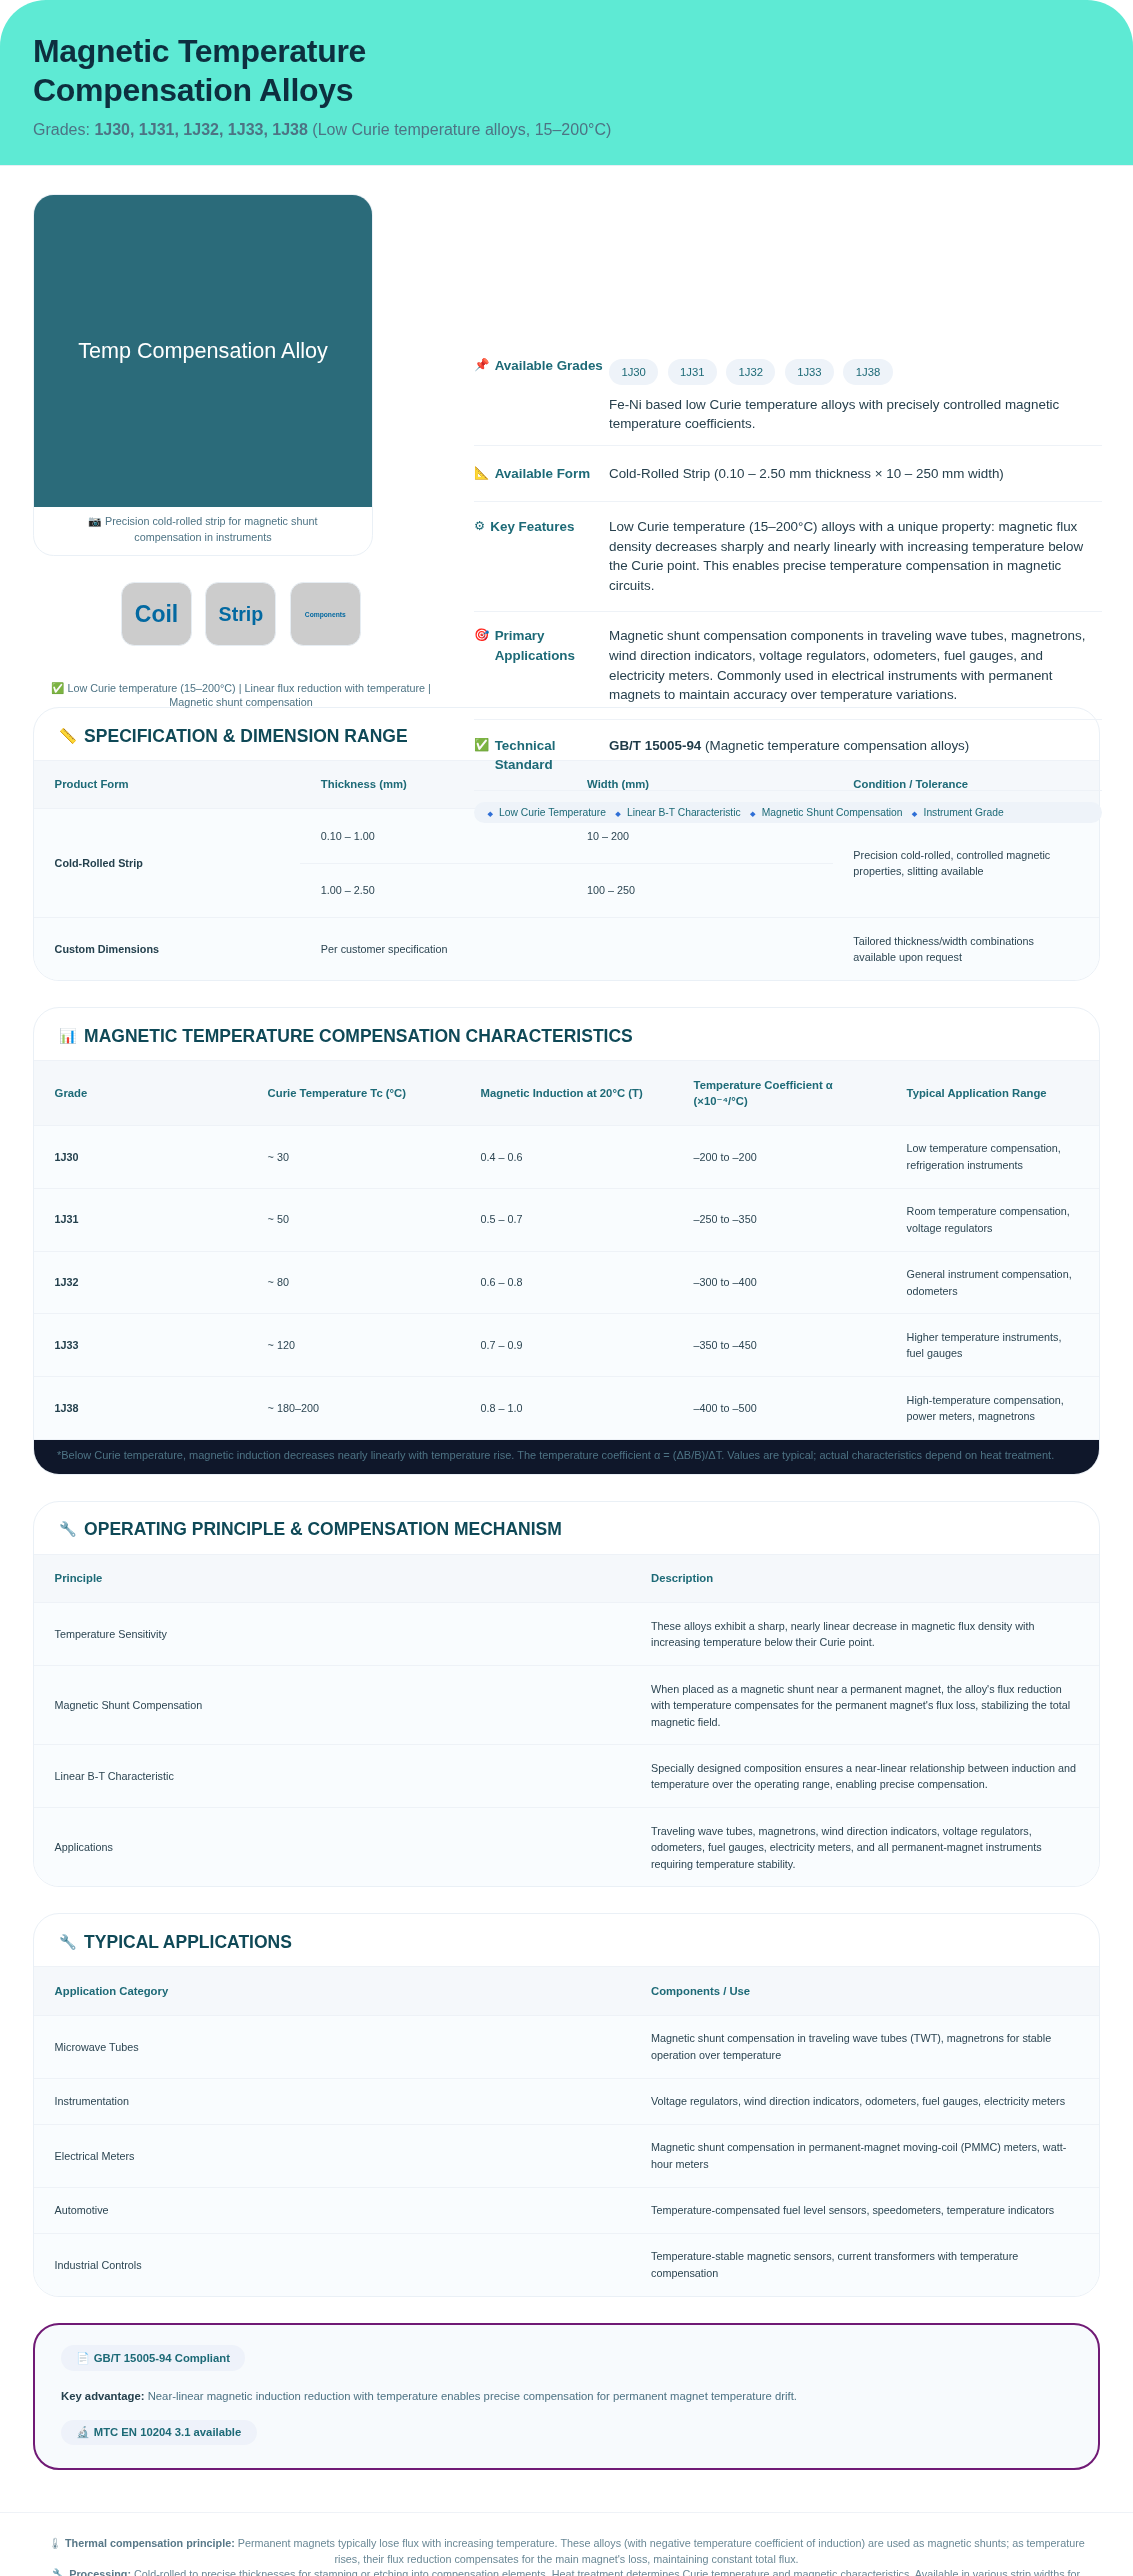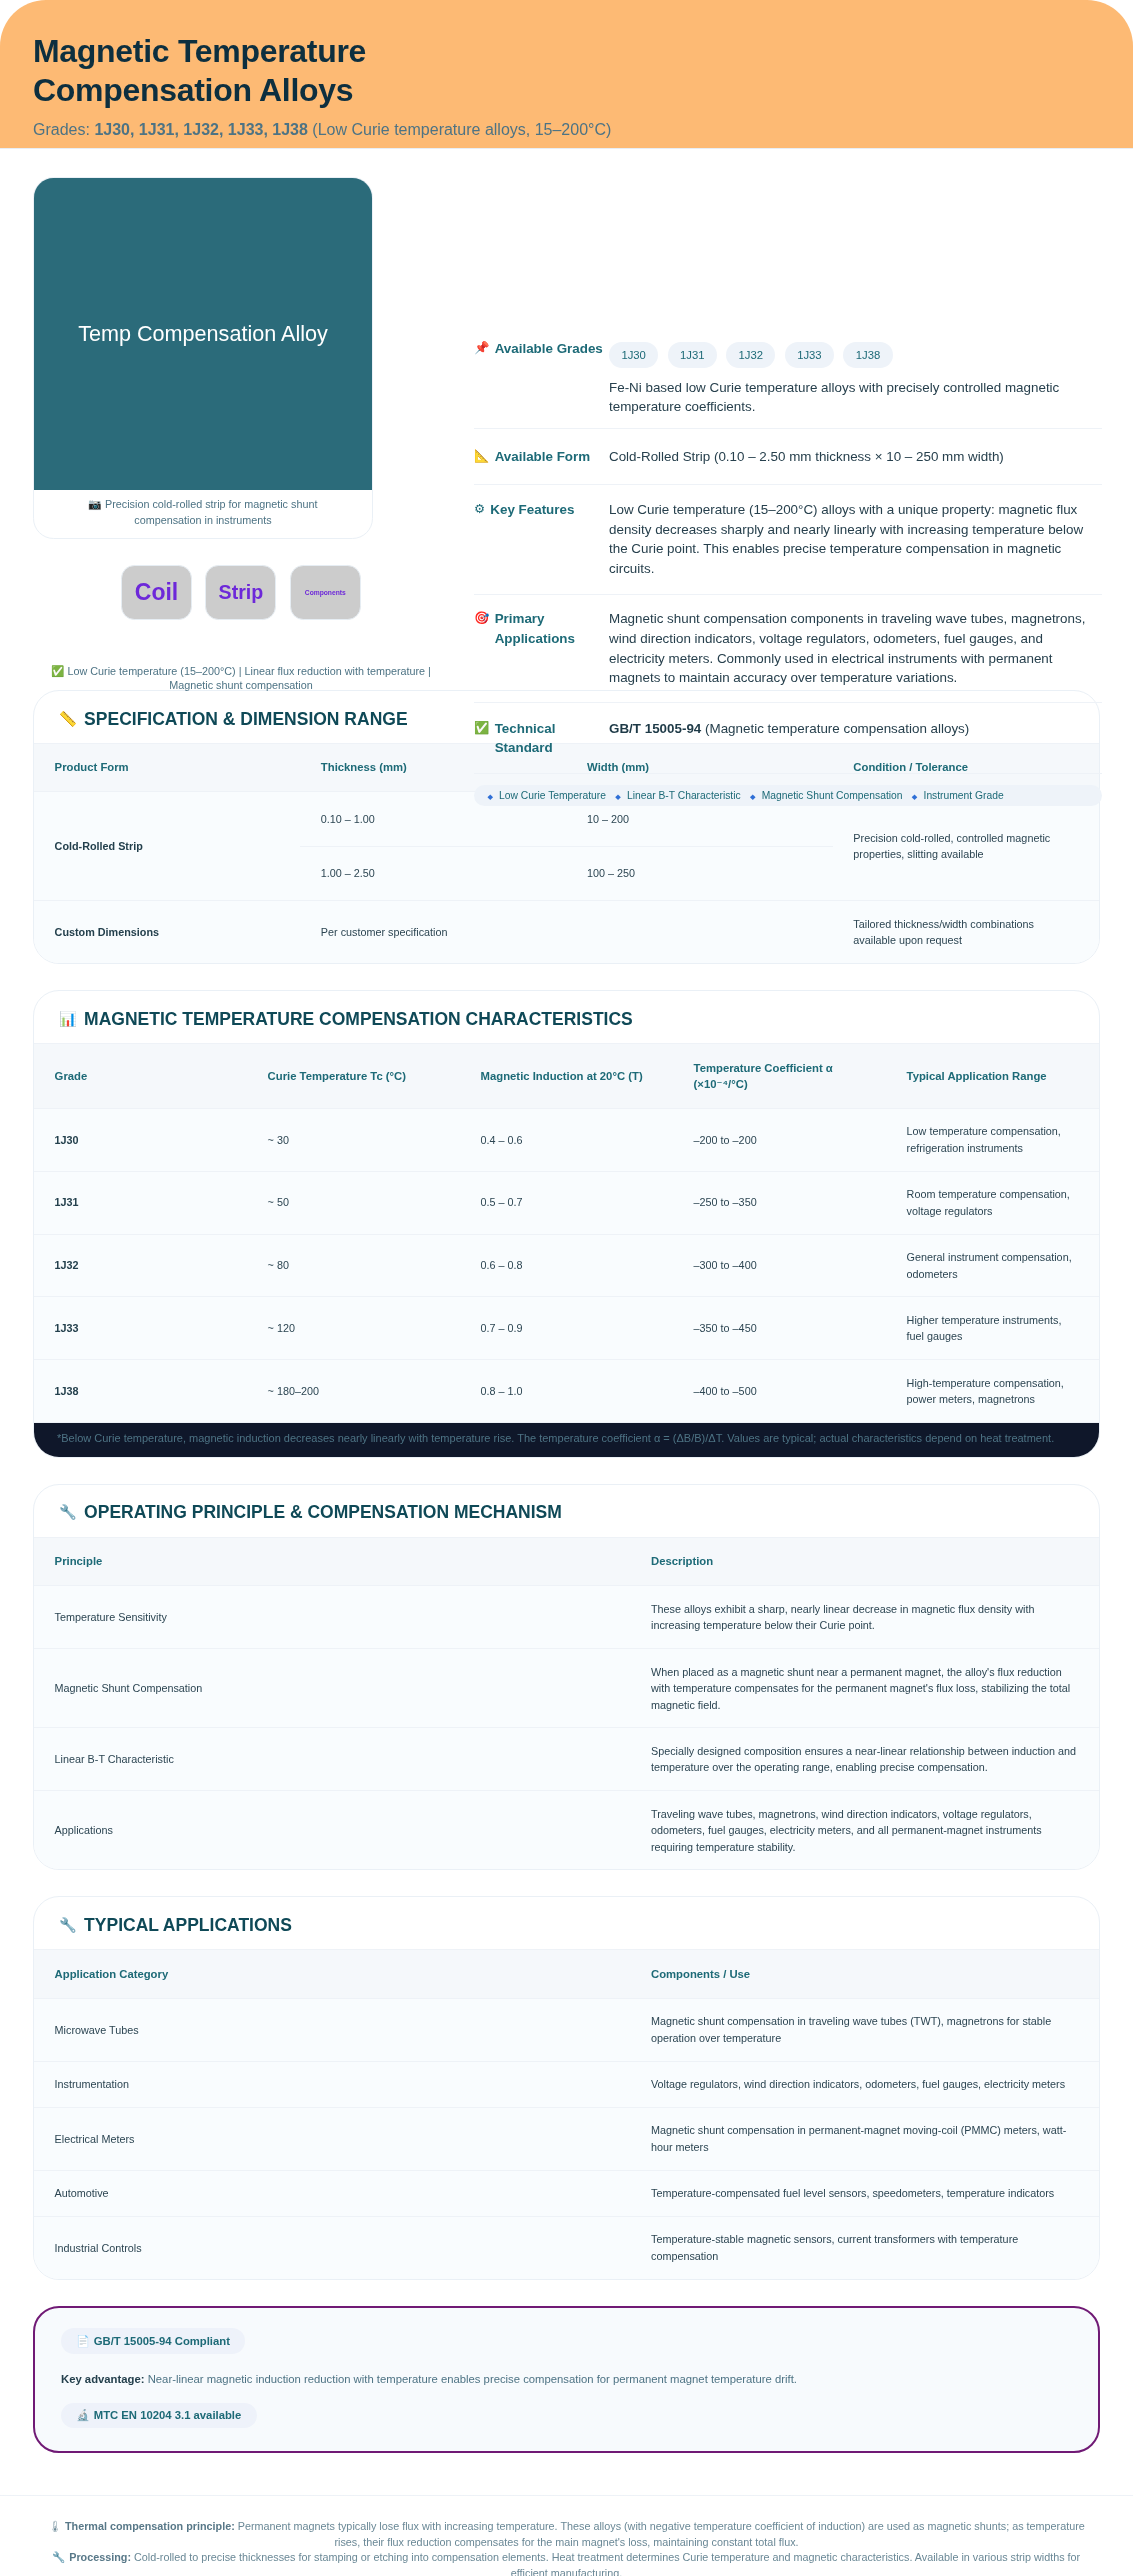--- a/index.html
+++ b/index.html
@@ -1,43 +1,43 @@
 <!DOCTYPE html>
 <html style="font-size:8.2px"><head>
 <meta charset="utf-8">
 <style>
   * { box-sizing: border-box; margin: 0; padding: 0; }
   html, body { width: 1133px; background: #ffffff; }
   body { font-family: "Liberation Sans", "DejaVu Sans", sans-serif; color: #1e3a47; }
 
   .hero {
-    width: 1133px; height: 149px; background: #fdba74;
+    width: 1133px; height: 166px; background: #5eead4;
     border-top-left-radius: 46px; border-top-right-radius: 46px;
     border-bottom: 1.5px solid #e8eef4;
     padding: 32px 0 0 33px;
   }
   .hero h1 { font-size: 32px; line-height: 39px; font-weight: 700; color: #0d2f3f; letter-spacing: -0.3px; }
   .hero .sub { margin-top: 11.3px; font-size: 16px; color: #4d7384; }
   .hero .sub b { font-weight: 700; color: #4d7384; }
 
   .top { position: relative; height: 541px; }
 
   .image-card {
     position: absolute; left: 33px; top: 28px; width: 340px; height: 362px;
     border: 1px solid #eaf0f6; border-radius: 20.6px; overflow: hidden; background: #fff;
   }
   .image-area { height: 312px; background: #2b6b7a; display: flex; align-items: center; justify-content: center; }
   .image-area span { color: #fff; font-size: 21.6px; }
   .caption { padding: 7.2px 20.6px 0; text-align: center; font-size: 10.8px; line-height: 15.5px; color: #4d7384; }
 
   .thumbs { position: absolute; left: 121px; top: 416px; display: flex; gap: 13.4px; }
   .thumb {
-    width: 71px; height: 55px; border-radius: 13.4px; background: #cccccc;
+    width: 71px; height: 64px; border-radius: 13.4px; background: #cccccc;
     border: 1px solid #e6edf3; display: flex; align-items: center; justify-content: center;
-    color: #6d28d9; font-weight: 700;
+    color: #0369a1; font-weight: 700;
   }
   .thumb.lg { font-size: 23px; }
   .thumb.md { font-size: 19.6px; }
   .thumb.sm { font-size: 6.7px; }
 
   .note { position: absolute; left: 41px; top: 515px; width: 400px; text-align: center; font-size: 10.8px; line-height: 14.4px; color: #4d7384; }
 
   .spec-list { position: absolute; left: 474px; top: 178px; width: 628px; }
   .spec-row { display: flex; border-bottom: 1px solid #eef2f7; padding: 11.3px 0 11.3px 0; }
   .spec-label { width: 135px; font-weight: 700; font-size: 13.4px; color: #1d6a77; line-height: 19.6px; display: flex; gap: 5.2px; align-items: flex-start; }

